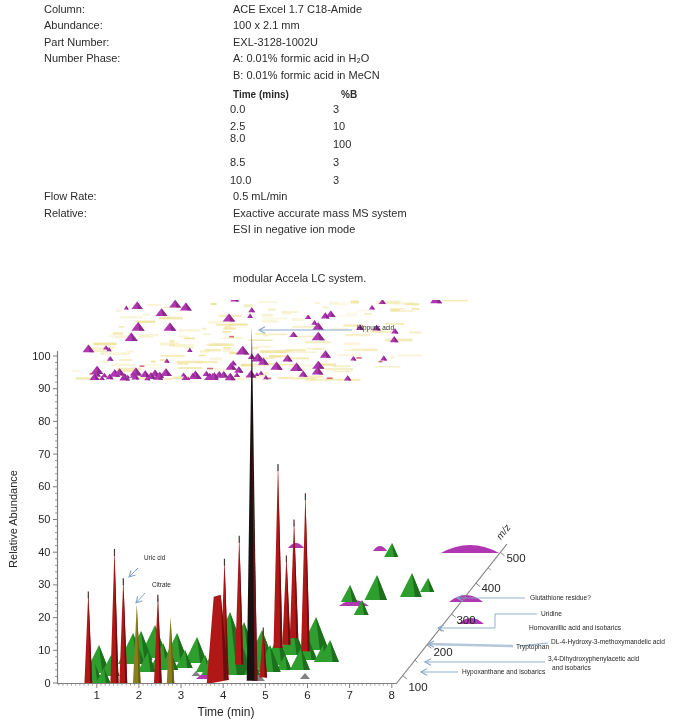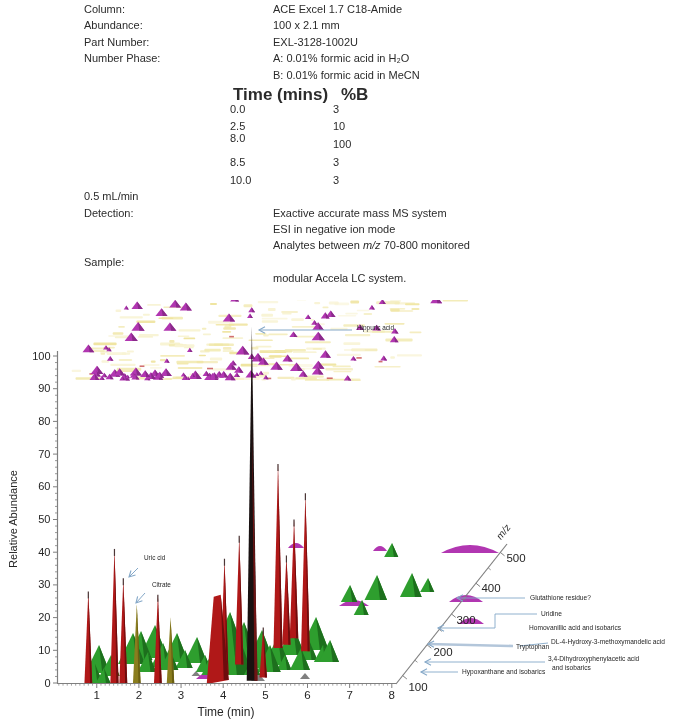--- a/index.html
+++ b/index.html
@@ -1,23 +1,23 @@
 <!DOCTYPE html>
 <html><head>
 <meta charset="utf-8">
 <style>
   html,body{margin:0;padding:0;background:#fff;}
   .page{position:relative;width:686px;height:725px;background:#fff;overflow:hidden;
         font-family:"Liberation Sans","DejaVu Sans",sans-serif;color:#2b2b2b;}
   .specs{position:absolute;left:0;top:2px;width:686px;font-size:11px;line-height:13px;}
-  .srow{position:absolute;left:44px;display:flex;margin-left:40px;}
+  .srow{position:absolute;left:44px;display:flex;}
   .srow .lab{display:inline-block;width:189px;flex:0 0 189px;}
   .srow .val{white-space:nowrap;}
   .gcell{position:absolute;text-align:left;font-size:11px;}
-  .ghead{position:absolute;font-weight:bold;font-size:17px;}
+  .ghead{position:absolute;font-weight:bold;font-size:10px;}
   .chart{position:absolute;left:0;top:300px;width:686px;height:425px;}
   svg text{font-family:"Liberation Sans","DejaVu Sans",sans-serif;}
 </style>
 </head>
 <body>
 
 <div class="page">
 
   <div class="specs">
     <div class="srow" style="top:1px">
@@ -50,36 +50,35 @@
       <span class="gcell" style="left:333px;top:118.3px;width:32px">10</span>
       <span class="gcell" style="left:230px;top:130px;width:40px">8.0</span>
       <span class="gcell" style="left:333px;top:136.1px;width:32px">100</span>
       <span class="gcell" style="left:230px;top:153.9px;width:40px">8.5</span>
       <span class="gcell" style="left:333px;top:153.9px;width:32px">3</span>
       <span class="gcell" style="left:230px;top:171.7px;width:40px">10.0</span>
       <span class="gcell" style="left:333px;top:171.7px;width:32px">3</span>
     </div>
 
     <div class="srow" style="top:188.2px">
+      <span class="lab">Flow Rate:</span>
       <span class="val">0.5 mL/min</span>
     </div>
     <div class="srow" style="top:204.6px">
-      <span class="lab">Detection:</span>
+      <span class="lab">Relative:</span>
       <span class="val">Exactive accurate mass MS system</span>
     </div>
     <div class="srow" style="top:221px">
       <span class="lab"></span>
       <span class="val">ESI in negative ion mode</span>
     </div>
     <div class="srow" style="top:237.4px">
       <span class="lab"></span>
-      <span class="val"><span>Analytes between </span><i>m/z</i><span> 70-800 monitored</span></span>
     </div>
     <div class="srow" style="top:253.8px">
-      <span class="lab">Sample:</span>
     </div>
     <div class="srow" style="top:270.2px">
       <span class="lab"></span>
       <span class="val">modular Accela LC system.</span>
     </div>
   </div>
 
   <div class="chart">
     <svg id="chart-svg" width="686" height="425" viewBox="0 300 686 425">
         <g>

